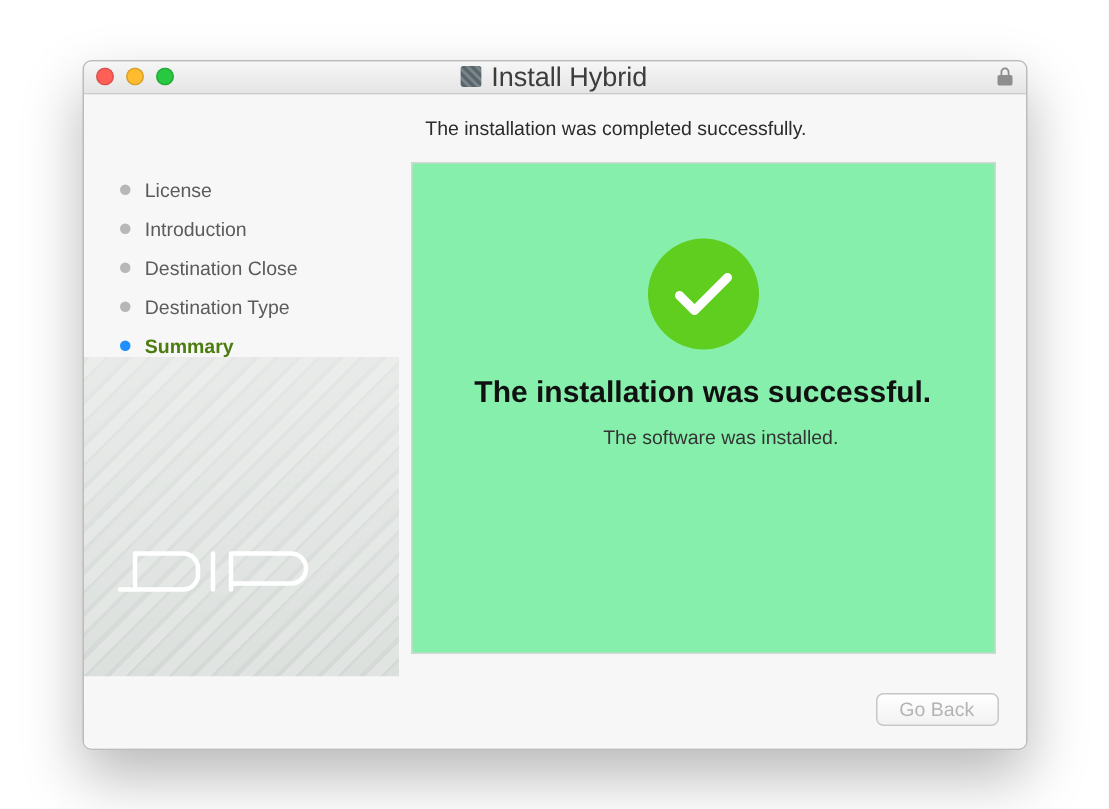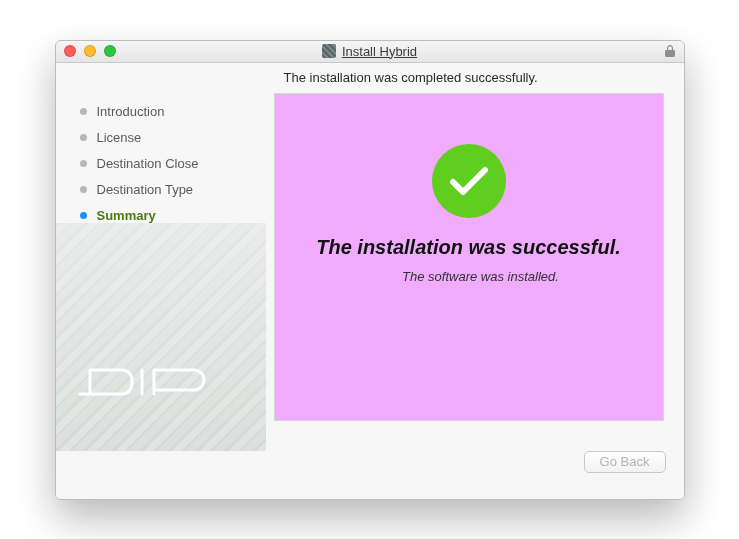--- a/index.html
+++ b/index.html
@@ -41,33 +41,33 @@
     position: absolute; left: 0; right: 0;
     display: flex; align-items: center; justify-content: center;
     gap: 6px; pointer-events: none;
   }
   .title-icon {
     width: 14px; height: 14px; background: #6f7a7f;
     border-radius: 2px;
     background-image: linear-gradient(45deg,#5a656a 25%,#7a868c 25%,#7a868c 50%,#5a656a 50%,#5a656a 75%,#7a868c 75%);
     background-size: 6px 6px;
   }
-  .title-text { font-size: 13px; color: #3c3c3c; text-decoration: underline; }
+  .title-text { font-size: 18px; color: #3c3c3c; }
   .lock-icon { margin-left: auto; color: #8a8a8a; }
   .lock-icon svg { width: 12px; height: 14px; display:block; }
 
   .body {
     flex: 1;
     display: flex;
     flex-direction: column;
     position: relative;
     background: #f7f7f7;
   }
   .heading-row {
-    height: 30px;
+    height: 45px;
     display: flex;
     align-items: center;
     padding-left: 228px;
     font-size: 13px;
     color: #2b2b2b;
     border-radius: 13px;
   }
   .content-row {
     flex: 1;
     display: flex;
@@ -100,28 +100,27 @@
 
   .brand {
     position: absolute; left: 22px; bottom: 45px; z-index: 1;
   }
   .brand svg { width: 140px; height: 46px; }
 
   .panel {
     margin-left: 8px;
     width: 390px;
     height: 328px;
-    background: #f0abfc;
+    background: #86efac;
     border: 1px solid #d6d6d6;
     display: flex;
     flex-direction: column;
     align-items: center;
     justify-content: flex-start;
     padding-top: 50px;
-    font-style: italic;
   }
   .check-circle {
     width: 74px; height: 74px; border-radius: 50%;
     background: #5fce1e;
     display: flex; align-items: center; justify-content: center;
   }
   .check-circle svg { width: 40px; height: 34px; }
   .success-title {
     margin-top: 18px;
     font-size: 20px;
@@ -131,20 +130,21 @@
   .success-sub {
     margin-top: 10px;
     font-size: 13px;
     color: #333;
     margin-left: 24px;
   }
 
   .footer {
     height: 48px;
     display: flex;
+    align-items: center;
     justify-content: flex-end;
     gap: 12px;
     padding: 0 18px 4px 0;
     background: #f7f7f7;
   }
   .btn {
     min-width: 82px;
     height: 22px;
     padding: 0 14px;
     font-size: 13px;
@@ -187,25 +187,25 @@
 
     <div class="heading-row">The installation was completed successfully.</div>
 
     <div class="content-row">
 
       <div class="sidebar">
         <div class="sidebar-bg"></div>
         <ul class="steps">
           <li class="step">
             <span class="dot"></span>
+            <span>License</span>
+          </li>
+          <li class="step">
+            <span class="dot"></span>
             <span>Introduction</span>
-          </li>
-          <li class="step">
-            <span class="dot"></span>
-            <span>License</span>
           </li>
           <li class="step">
             <span class="dot"></span>
             <span>Destination Close</span>
           </li>
           <li class="step">
             <span class="dot"></span>
             <span>Destination Type</span>
           </li>
           <li class="step active">

